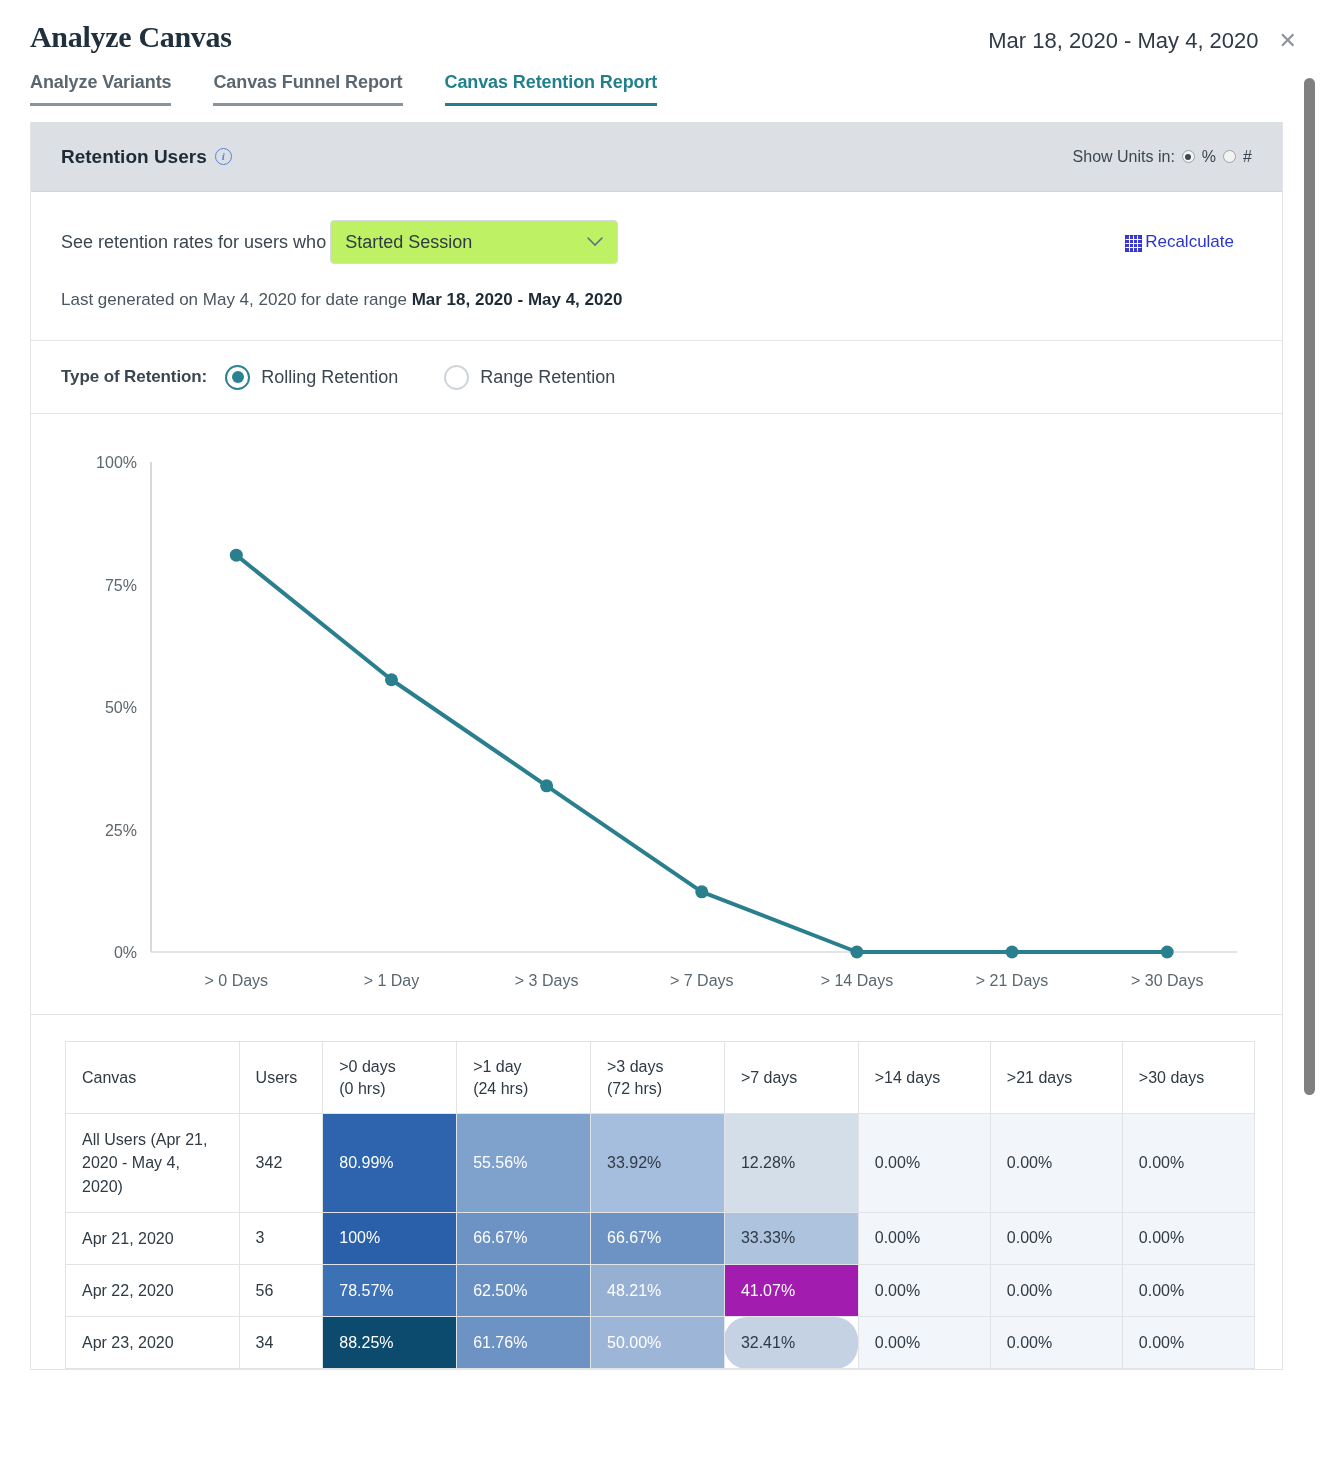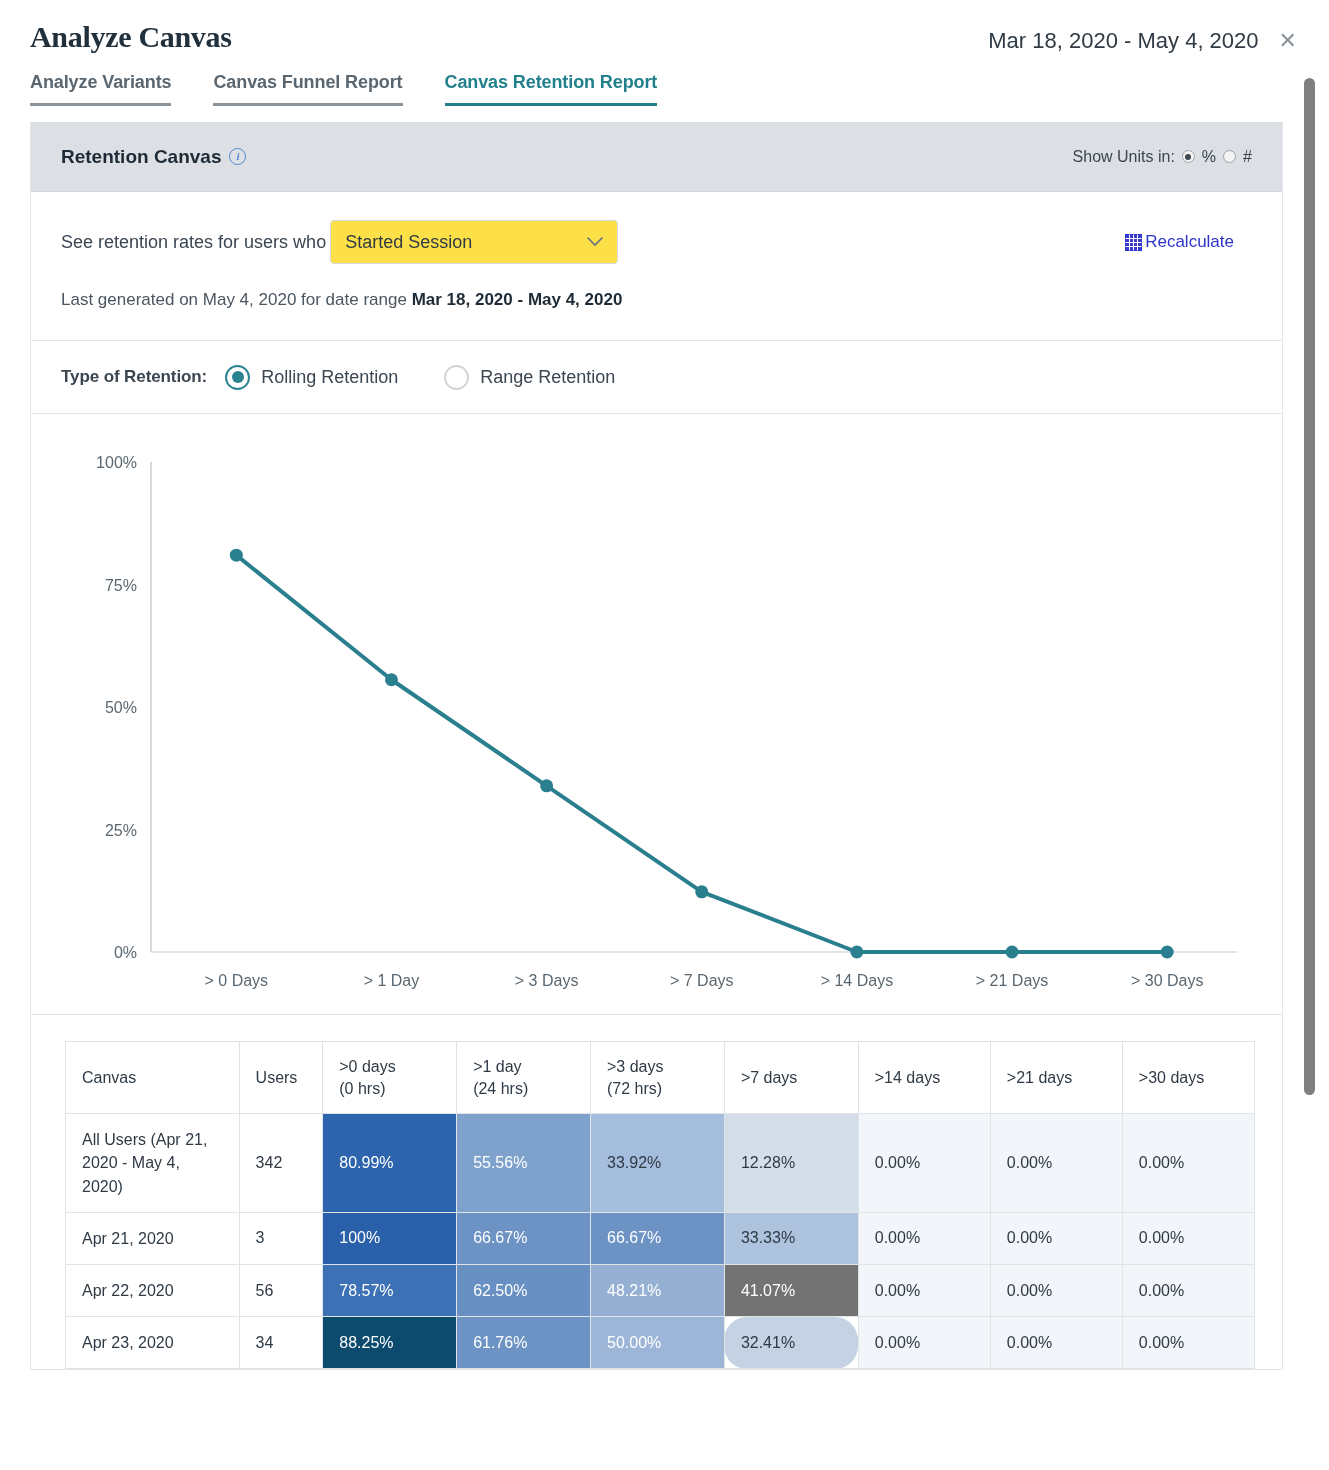--- a/index.html
+++ b/index.html
@@ -78,27 +78,27 @@
 
   
   .query-row {
     padding: 28px 30px 0 30px;
     display:flex; align-items:center; justify-content:space-between;
   }
   .query-left { display:flex; align-items:center; gap:4px; }
   .query-label { font-size:18px; color:#3b4651; }
   .select-box {
     width: 288px; height:44px;
-    border:1px solid #d6dade; border-radius:4px; background:#fde047;
+    border:1px solid #d6dade; border-radius:4px; background:#bef264;
     display:flex; align-items:center; justify-content:space-between;
     padding: 0 14px; font-size:18px; color:#2f3a45; cursor:pointer;
   }
   .chev { color:#62707c; font-size:13px; }
   .recalc-link {
-    display:flex; align-items:center; gap:3px;
+    display:flex; align-items:flex-end; gap:3px;
     font-size:17px; color:#2b35c9; cursor:pointer;
     margin-right: 18px;
   }
   .grid-icon { display:inline-block; width:17px; height:17px; }
 
   .generated-line {
     padding: 26px 30px 30px 30px; font-size:17px; color:#4b5661;
   }
   .generated-line b { color:#1e2b36; font-weight:bold; }
 
@@ -166,21 +166,21 @@
 <div class="tabs">
   <div class="tab">Analyze Variants</div>
   <div class="tab">Canvas Funnel Report</div>
   <div class="tab active">Canvas Retention Report</div>
 </div>
 
 <div class="card">
 
   <div class="card-head">
     <div class="card-head-title">
-      <span>Retention Canvas</span>
+      <span>Retention Users</span>
       <span class="info-icon">i</span>
     </div>
     <div class="units-group">
       <span>Show Units in:</span>
       <span class="radio checked"></span>
       <span>%</span>
       <span class="radio"></span>
       <span>#</span>
     </div>
   </div>
@@ -301,21 +301,21 @@
             <td class="val" style="background: rgb(242, 245, 249); color: rgb(47, 58, 69);">0.00%</td>
             <td class="val" style="background: rgb(242, 245, 249); color: rgb(47, 58, 69);">0.00%</td>
             <td class="val" style="background: rgb(242, 245, 249); color: rgb(47, 58, 69);">0.00%</td>
           </tr>
           <tr>
             <td class="cohort">Apr 22, 2020</td>
             <td class="users">56</td>
             <td class="val" style="background: rgb(61, 113, 182); color: rgb(255, 255, 255);">78.57%</td>
             <td class="val" style="background: rgb(105, 144, 194); color: rgb(255, 255, 255);">62.50%</td>
             <td class="val" style="background: rgb(149, 176, 211); color: rgb(255, 255, 255);">48.21%</td>
-            <td class="val" style="background: #737373; color: rgb(255, 255, 255);">41.07%</td>
+            <td class="val" style="background: #a21caf; color: rgb(255, 255, 255);">41.07%</td>
             <td class="val" style="background: rgb(242, 245, 249); color: rgb(47, 58, 69);">0.00%</td>
             <td class="val" style="background: rgb(242, 245, 249); color: rgb(47, 58, 69);">0.00%</td>
             <td class="val" style="background: rgb(242, 245, 249); color: rgb(47, 58, 69);">0.00%</td>
           </tr>
           <tr>
             <td class="cohort">Apr 23, 2020</td>
             <td class="users">34</td>
             <td class="val" style="background: #0c4a6e; color: rgb(255, 255, 255);">88.25%</td>
             <td class="val" style="background: rgb(108, 147, 196); color: rgb(255, 255, 255);">61.76%</td>
             <td class="val" style="background: rgb(157, 182, 216); color: rgb(255, 255, 255);">50.00%</td>

